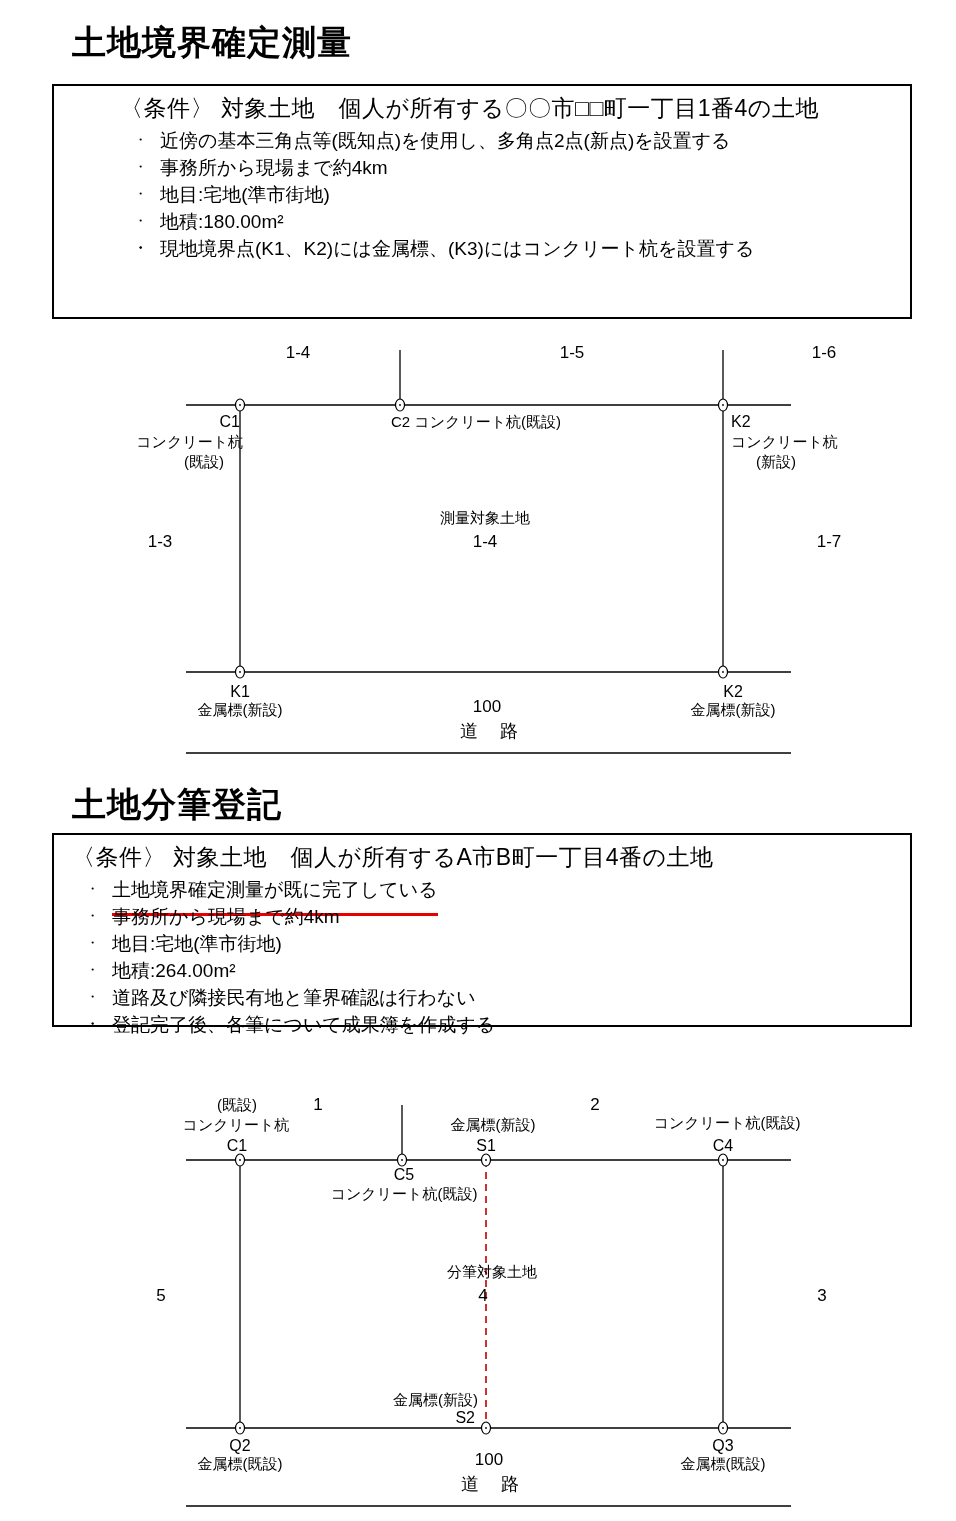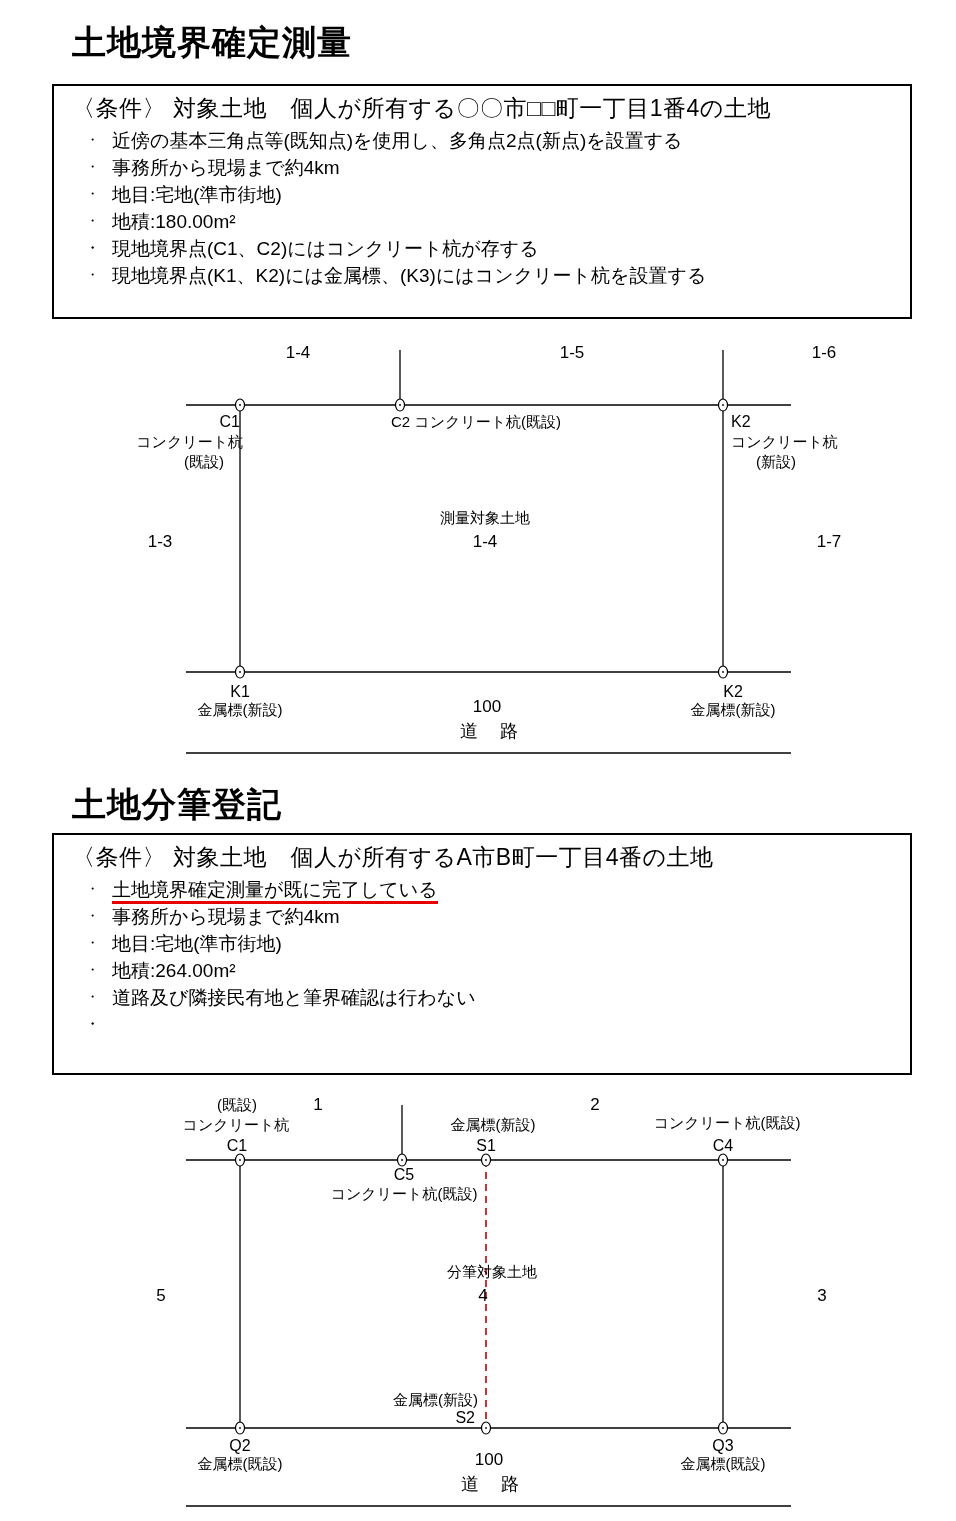--- a/index.html
+++ b/index.html
@@ -17,36 +17,36 @@
     position:absolute;left:72px;
     font-size:34px;font-weight:600;letter-spacing:1px;
     white-space:nowrap;
   }
   #title1{top:20px;}
   #title2{top:782px;}
   .cond-box{
     position:absolute;left:52px;width:860px;
     border:2px solid #000;box-sizing:border-box;background:#fff;
   }
-  #box1{top:84px;height:235px;}
-  #box2{top:833px;height:242px;}
+  #box1{top:84px;height:235px;padding-left:48px;}
+  #box2{top:833px;height:194px;}
   .cond-header{
     font-size:23px;margin:7px 0 3px 18px;letter-spacing:0.5px;white-space:nowrap;
   }
   ul.cond-list{list-style:none;margin:2px 0 0 0;padding:0;}
   li.cond-item{
     font-size:19px;line-height:27px;position:relative;
     padding-left:58px;white-space:nowrap;
   }
   li.cond-item .dot{
     position:absolute;left:32px;top:-1px;font-size:13px;
   }
   .red-underline{
     border-bottom:3px solid var(--underline-red);
-    padding-bottom:1px;
+    padding-bottom:13px;
   }
   svg.diagram{position:absolute;left:0;}
   #diagram1{top:330px;}
   #diagram2{top:1085px;}
   svg text{fill:#000;font-family:"Liberation Sans", sans-serif;}
   svg text.jp{font-size:15px;}
   svg text.jp-lg{font-size:18px;letter-spacing:2px;}
   svg text.id{font-size:16px;}
   svg text.num{font-size:17px;}
   svg line.main{stroke:#000;stroke-width:1.7;}
@@ -61,21 +61,21 @@
   <div class="title" id="title1">土地境界確定測量</div>
 
   <div class="cond-box" id="box1">
     <div class="cond-header">〈条件〉 対象土地　個人が所有する〇〇市□□町一丁目1番4の土地</div>
     <ul class="cond-list">
       <li class="cond-item"><span class="dot">・</span><span>近傍の基本三角点等(既知点)を使用し、多角点2点(新点)を設置する</span></li>
       <li class="cond-item"><span class="dot">・</span><span>事務所から現場まで約4km</span></li>
       <li class="cond-item"><span class="dot">・</span><span>地目:宅地(準市街地)</span></li>
       <li class="cond-item"><span class="dot">・</span><span>地積:180.00m²</span></li>
       <li class="cond-item"><span class="dot">・</span></li>
-      <li class="cond-item"><span class="dot">・</span><span>現地境界点(C1、C2)にはコンクリート杭が存する</span></li>
+      <li class="cond-item"><span class="dot">・</span></li>
       <li class="cond-item"><span class="dot">・</span><span>現地境界点(K1、K2)には金属標、(K3)にはコンクリート杭を設置する</span></li>
     </ul>
   </div>
 
   <svg class="diagram" id="diagram1" width="956" height="440" viewBox="0 0 956 440">
     <defs>
       <g id="ptmark">
         <ellipse cx="0" cy="0" rx="4.5" ry="6" fill="#ffffff" stroke="#000000" stroke-width="1.2"></ellipse>
         <circle cx="0" cy="0" r="0.9" fill="#000000"></circle>
       </g>
@@ -130,21 +130,21 @@
 
   <div class="cond-box" id="box2">
     <div class="cond-header">〈条件〉 対象土地　個人が所有するA市B町一丁目4番の土地</div>
     <ul class="cond-list">
       <li class="cond-item"><span class="dot">・</span><span class="red-underline">土地境界確定測量が既に完了している</span></li>
       <li class="cond-item"><span class="dot">・</span><span>事務所から現場まで約4km</span></li>
       <li class="cond-item"><span class="dot">・</span><span>地目:宅地(準市街地)</span></li>
       <li class="cond-item"><span class="dot">・</span><span>地積:264.00m²</span></li>
       <li class="cond-item"><span class="dot">・</span><span>道路及び隣接民有地と筆界確認は行わない</span></li>
       <li class="cond-item"><span class="dot">・</span></li>
-      <li class="cond-item"><span class="dot">・</span></li>
+      <li class="cond-item"><span class="dot">・</span><span>登記完了後、各筆について成果簿を作成する</span></li>
     </ul>
   </div>
 
   <svg class="diagram" id="diagram2" width="956" height="436" viewBox="0 0 956 436">
 
     <text class="jp" x="237" y="25" text-anchor="middle">(既設)</text>
     <text class="jp" x="236" y="45" text-anchor="middle">コンクリート杭</text>
     <text class="id" x="237" y="66" text-anchor="middle">C1</text>
 
     <text class="num" x="318" y="25" text-anchor="middle">1</text>

